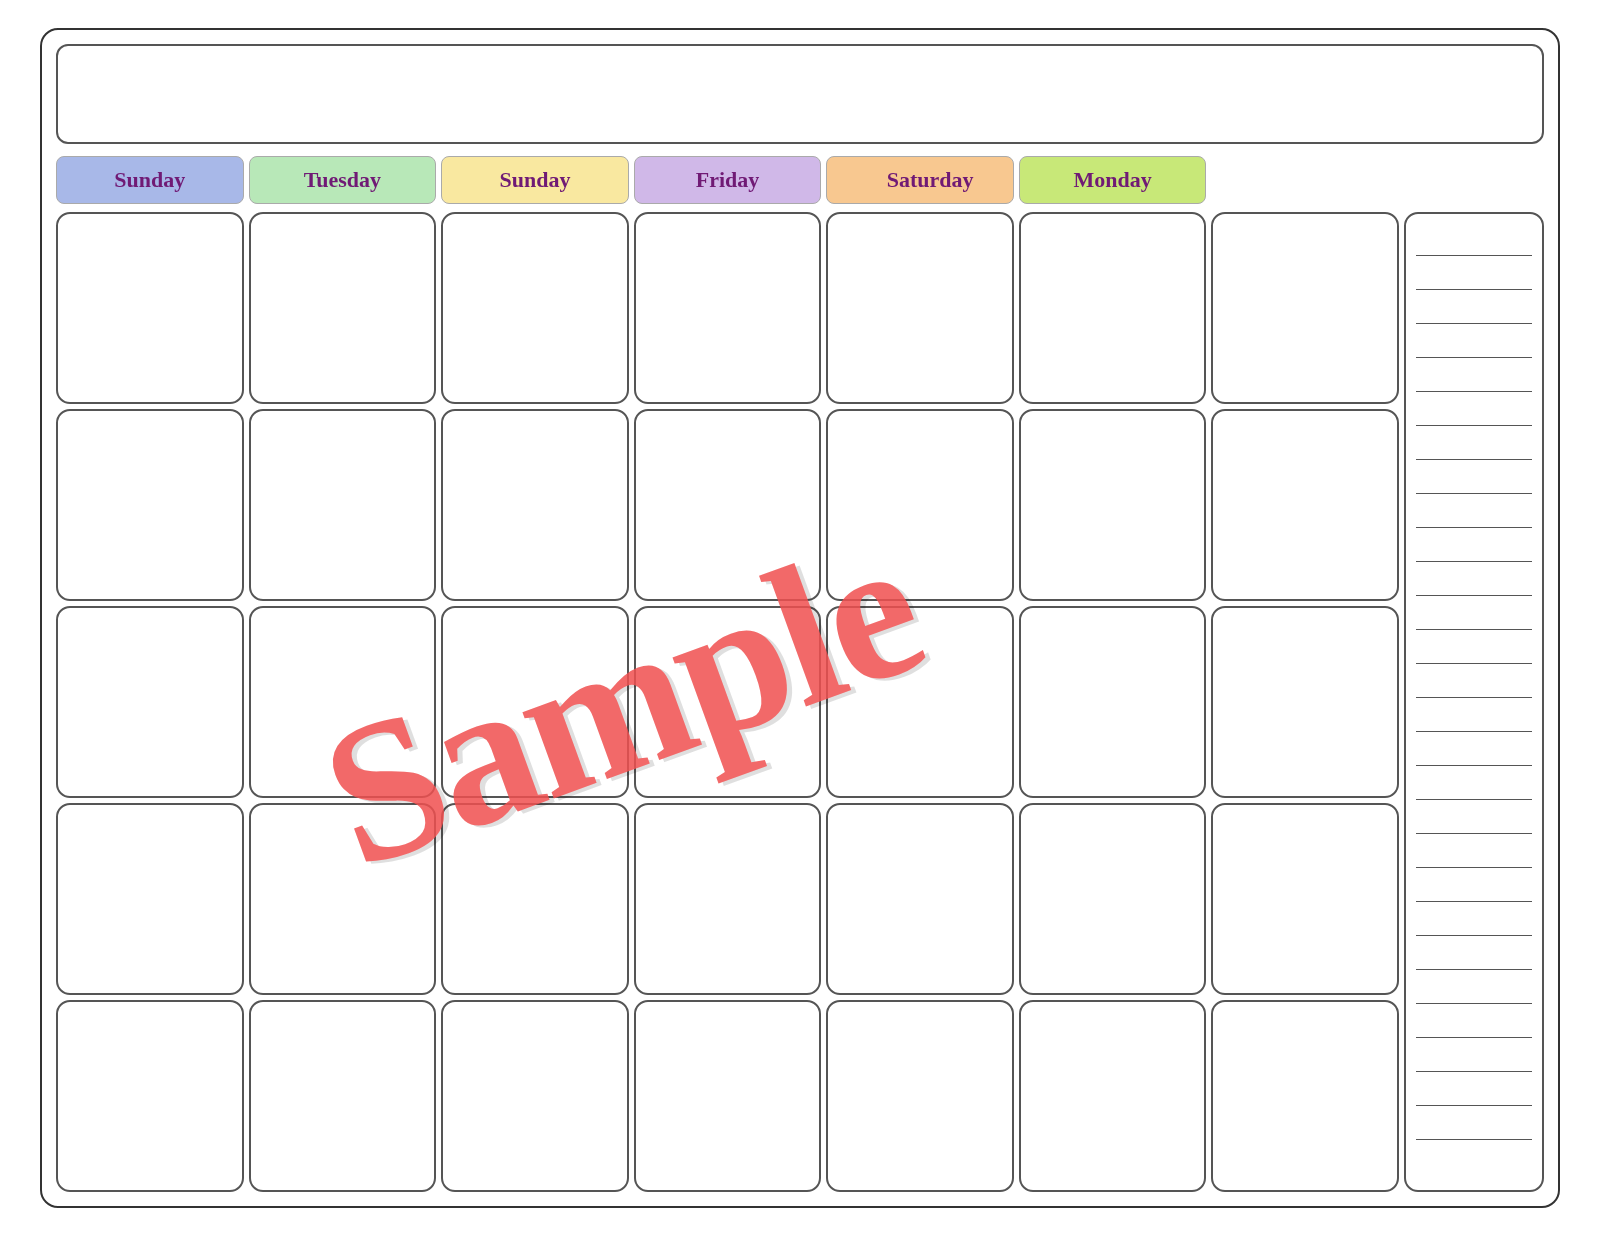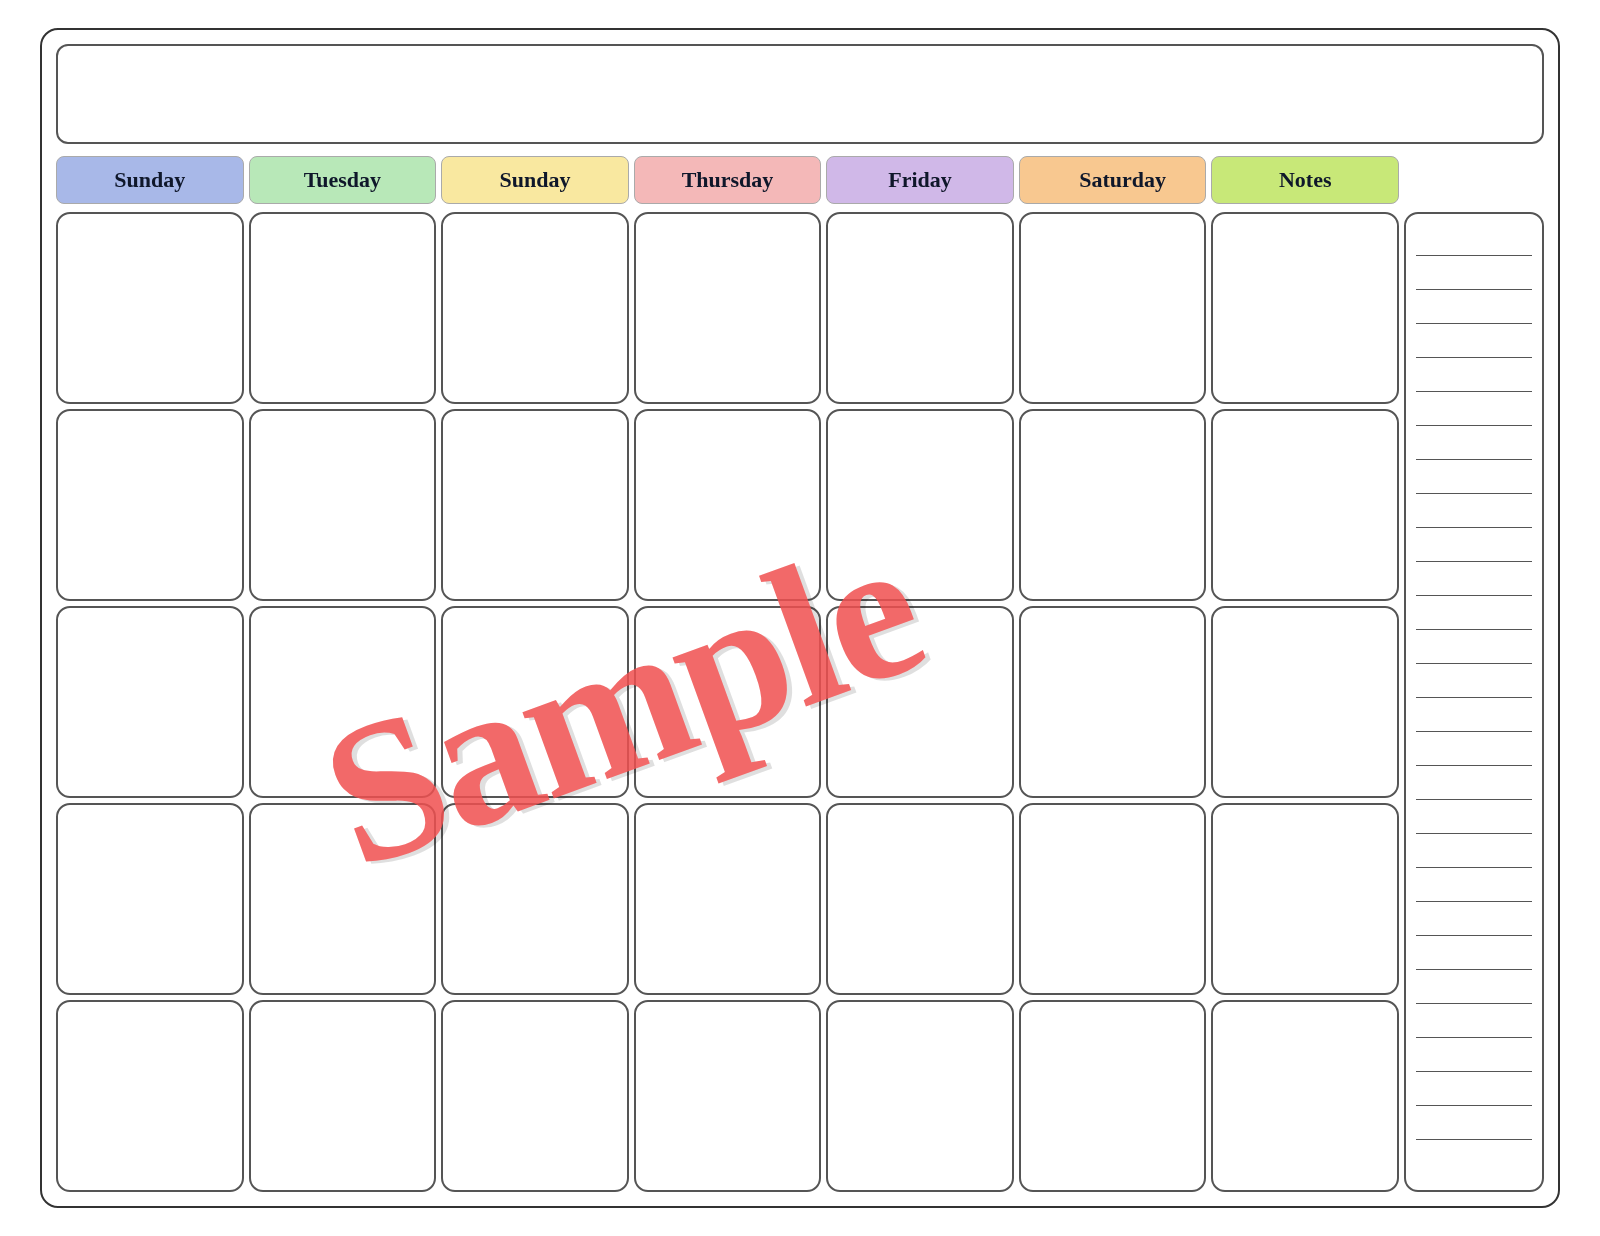--- a/index.html
+++ b/index.html
@@ -41,21 +41,21 @@
       gap: 5px;
       margin-bottom: 8px;
     }
 
     .header-cell {
       padding: 10px 4px;
       text-align: center;
       border-radius: 8px;
       font-size: 22px;
       font-weight: bold;
-      color: #0f172a;
+      color: #701a75;
       border: 1.5px solid #aaa;
     }
 
     .h-sunday    { background: #a8b8e8; }
     .h-monday    { background: #f4b8b8; }
     .h-tuesday   { background: #b8e8b8; }
     .h-wednesday { background: #f9e8a0; }
     .h-thursday  { background: #f4b8b8; }
     .h-friday    { background: #d0b8e8; }
     .h-saturday  { background: #f8c890; padding-left: 24px; }
@@ -119,24 +119,23 @@
 <body>
 
 <div class="calendar-wrapper">
 
   <div class="title-bar"></div>
 
   <div class="header-row">
     <div class="header-cell h-sunday">Sunday</div>
     <div class="header-cell h-tuesday">Tuesday</div>
     <div class="header-cell h-wednesday">Sunday</div>
-    <div class="header-cell h-thursday">Thursday</div>
     <div class="header-cell h-friday">Friday</div>
     <div class="header-cell h-saturday">Saturday</div>
-    <div class="header-cell h-notes">Notes</div>
+    <div class="header-cell h-notes">Monday</div>
   </div>
 
   <div class="calendar-main">
 
     <div class="day-cell"></div>
     <div class="day-cell"></div>
     <div class="day-cell"></div>
     <div class="day-cell"></div>
     <div class="day-cell"></div>
     <div class="day-cell"></div>

